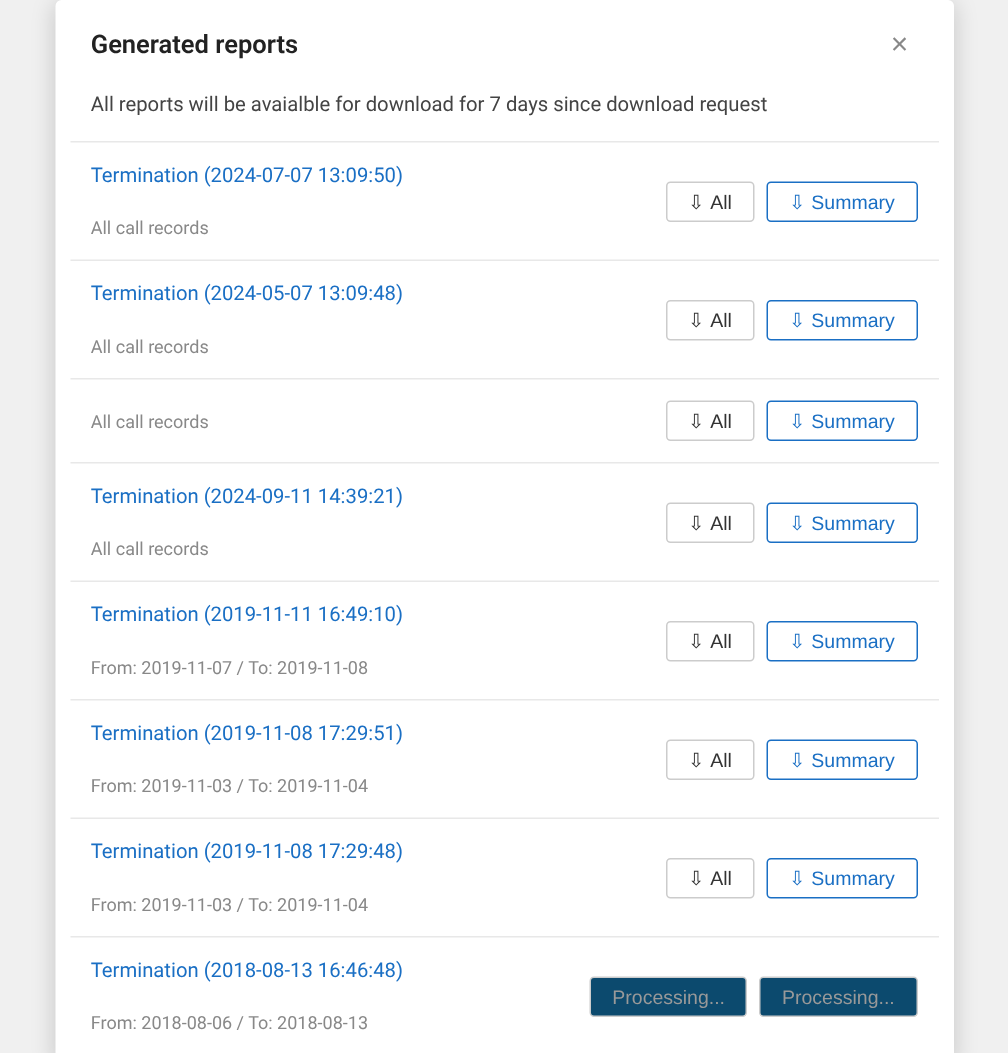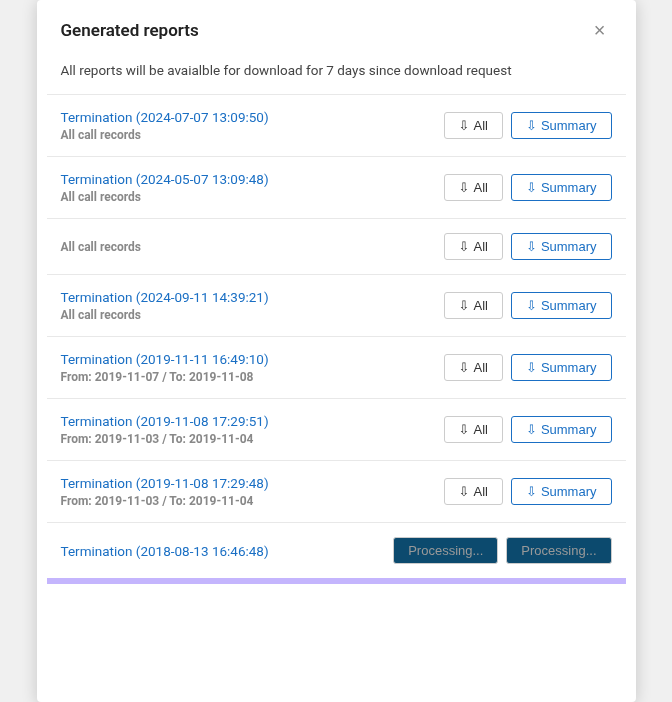--- a/index.html
+++ b/index.html
@@ -55,31 +55,30 @@
       justify-content: space-between;
       padding: 14px 14px;
       border-top: 1px solid #e8e8e8;
     }
     .report-row:last-child {
       border-bottom: 6px solid #c4b5fd;
     }
     .report-info {
       display: flex;
       flex-direction: column;
-      gap: 3px;
+      gap: 20px;
     }
     .report-name {
       font-size: 13.5px;
       color: #1a6fc4;
       font-weight: 400;
     }
     .report-sub {
       font-size: 12px;
       color: #888;
-      font-weight: bold;
     }
     .report-actions {
       display: flex;
       gap: 8px;
       align-items: center;
     }
     .btn-all {
       border: 1px solid #ccc;
       background: #fff;
       color: #333;
@@ -192,20 +191,21 @@
           <span class="report-sub">From: 2019-11-03 / To: 2019-11-04</span>
         </div>
         <div class="report-actions">
           <button class="btn-all"><span style="font-size:13px;">⇩</span> All</button>
           <button class="btn-summary"><span style="font-size:13px;">⇩</span> Summary</button>
         </div>
       </div>
       <div class="report-row">
         <div class="report-info">
           <span class="report-name">Termination (2018-08-13 16:46:48)</span>
+          <span class="report-sub">From: 2018-08-06 / To: 2018-08-13</span>
         </div>
         <div class="report-actions">
           <button class="btn-processing">Processing...</button>
           <button class="btn-processing">Processing...</button>
         </div>
       </div>
     </div>
 </div>
 
 </body></html>

